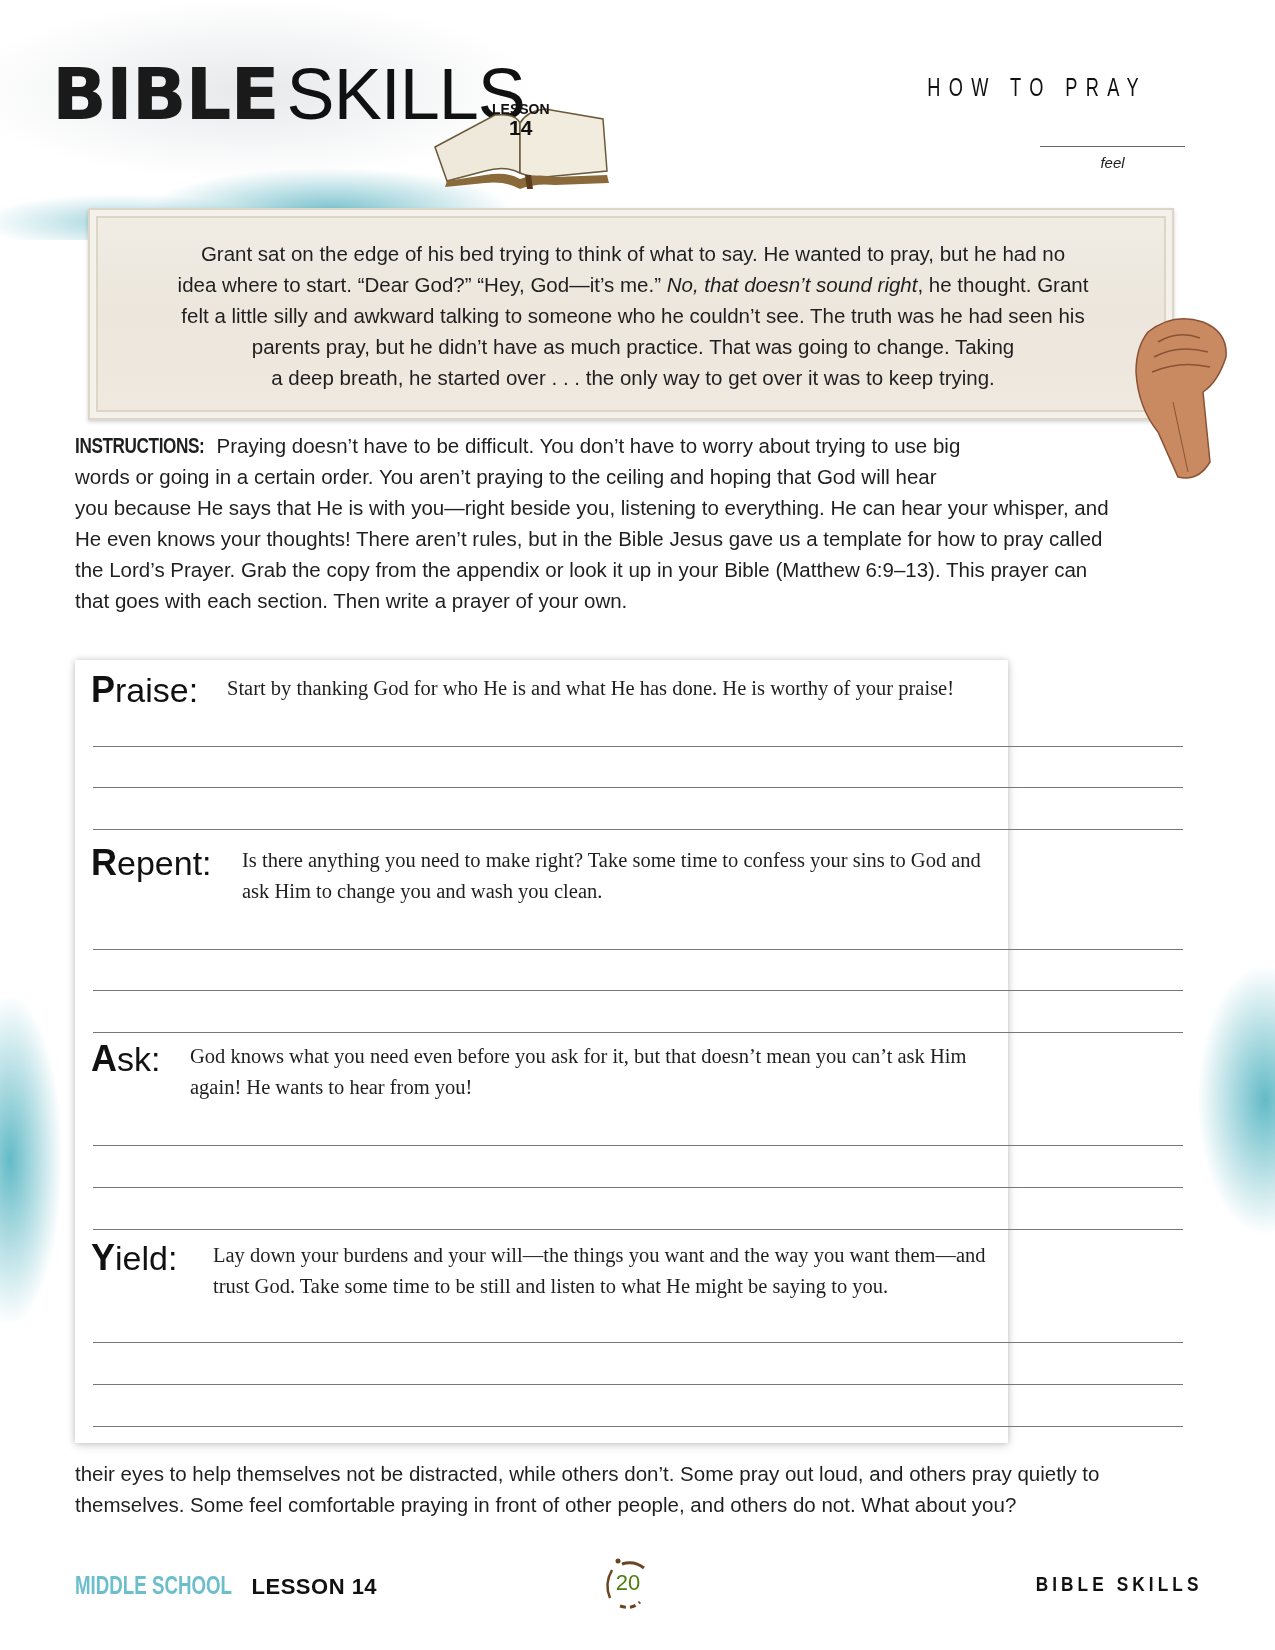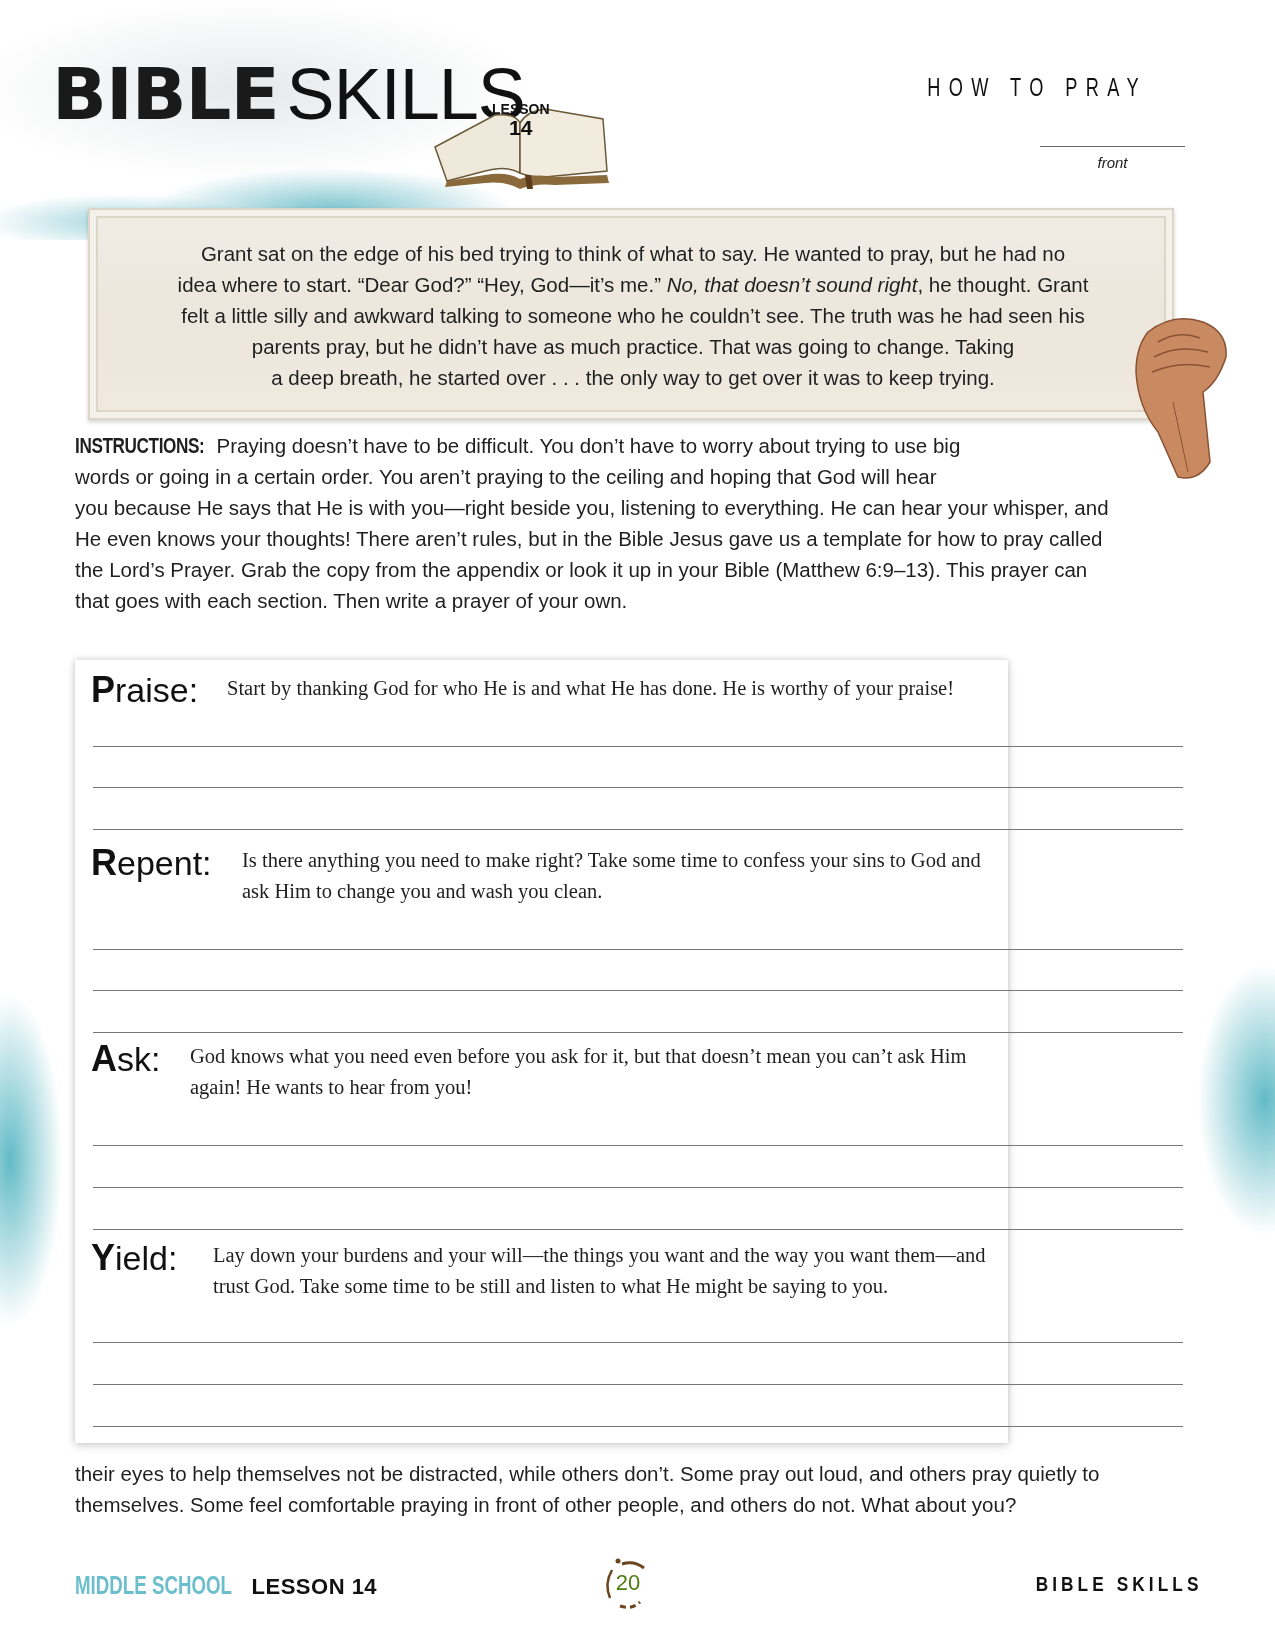--- a/index.html
+++ b/index.html
@@ -147,21 +147,21 @@
   <path d="M22 96 L60 90 Q82 86 95 94 Q110 88 130 92 L182 90 L184 98 L130 100 Q110 98 95 104 Q82 96 60 98 L20 102 Z" fill="#8a6a3a"></path>
   <path d="M100 90 L102 104 L108 104 L106 90 Z" fill="#5a3b1a"></path>
 </svg>
 <div class="lesson-badge">
   <span class="lbl">LESSON</span>
   <span class="num">14</span>
 </div>
 
 <div class="topic">HOW TO PRAY</div>
 <div class="time-line"></div>
-<div class="time-label">front</div>
+<div class="time-label">feel</div>
 
 <div class="story-box"></div>
 <div class="story-text">
   <span class="line"><span>Grant sat on the edge of his bed trying to think of what to say. He wanted to pray, but he had no</span></span>
   <span class="line"><span>idea where to start. “Dear God?” “Hey, God—it’s me.” </span><em>No, that doesn’t sound right</em><span>, he thought. Grant</span></span>
   <span class="line"><span>felt a little silly and awkward talking to someone who he couldn’t see. The truth was he had seen his</span></span>
   <span class="line"><span>parents pray, but he didn’t have as much practice. That was going to change. Taking</span></span>
   <span class="line"><span>a deep breath, he started over . . . the only way to get over it was to keep trying.</span></span>
 </div>
 

